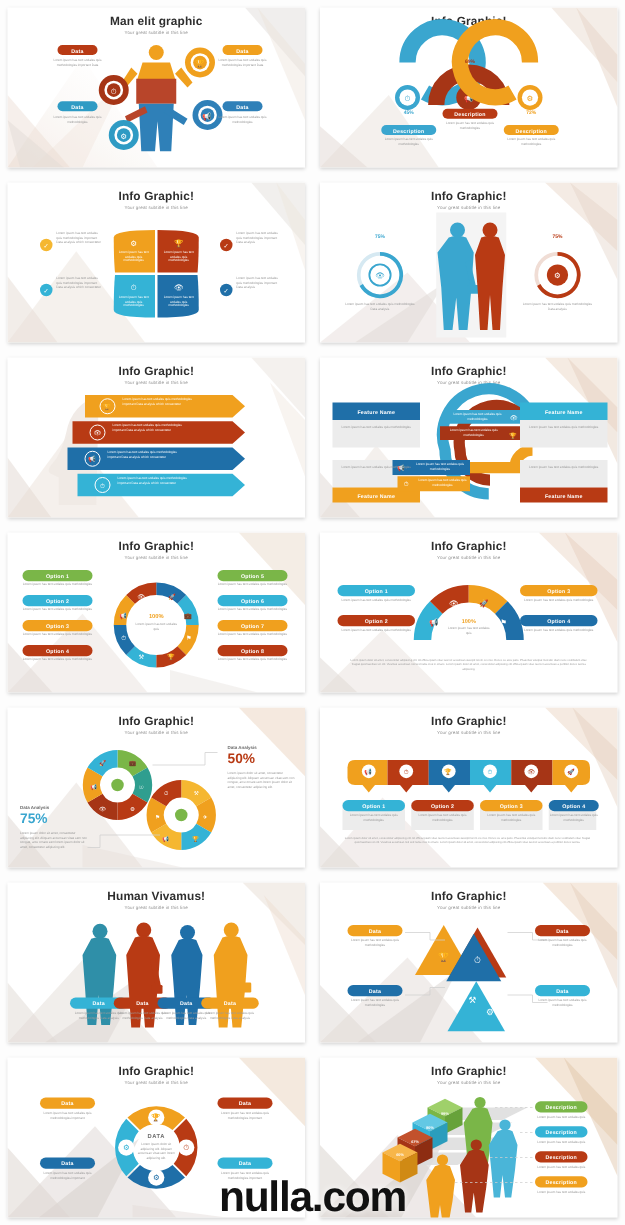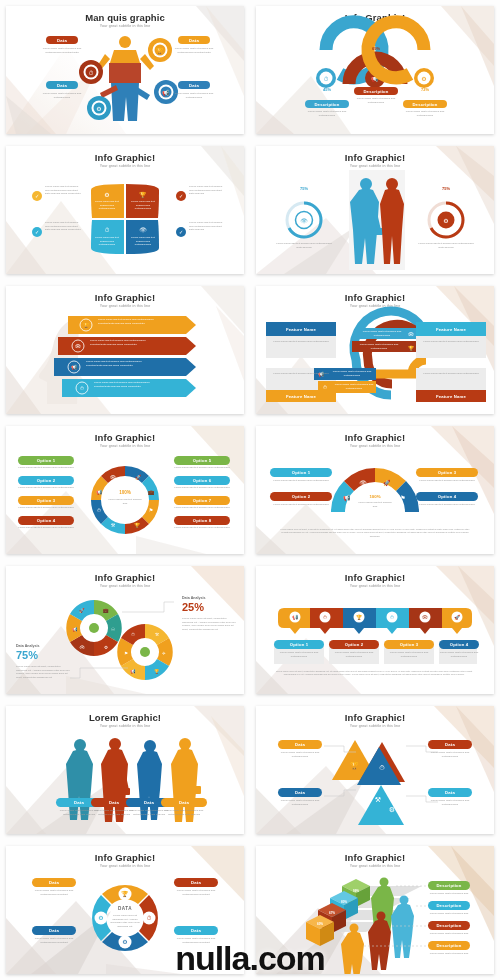--- a/index.html
+++ b/index.html
@@ -77,21 +77,21 @@
               </defs>
           <rect width="238" height="128" fill="#fff"></rect>
           <polygon points="0,128 60,40 120,128" fill="url(#g1)"></polygon>
           <polygon points="20,128 95,55 60,128" fill="#efe3da" opacity=".45"></polygon>
           <polygon points="0,70 50,128 0,128" fill="#e7d3c6" opacity=".4"></polygon>
           <polygon points="190,0 238,0 238,55" fill="#ded9d6" opacity=".5"></polygon>
           <polygon points="200,0 238,45 238,90" fill="#e9dcd2" opacity=".4"></polygon>
           <polygon points="0,90 45,128 10,128" fill="#ddd5d0" opacity=".5"></polygon>
         </svg>
           </div>
-        <div class="title">Man quis graphic</div>
+        <div class="title">Man elit graphic</div>
         <div class="subtitle">Your great subtitle in this line</div>
         <div class="stage">
           <svg viewBox="0 0 238 100" style="position:absolute;inset:0;width:100%;height:100%">
 
             <g>
               <circle cx="119" cy="12" r="6" fill="#f0a01e"></circle>
               <path d="M108 20 h22 l5 16 h-32 z" fill="#f0a01e"></path>
               <path d="M103 33 h32 v20 h-32 z" fill="#b8452a"></path>
               <path d="M105 53 h28 l-2 38 h-9 l-2 -24 -2 24 h-11 z" fill="#2f80b8"></path>
               <path d="M99 24 l-9 14 4 3 10 -12z" fill="#f0a01e"></path>
@@ -507,21 +507,21 @@
               <text x="12" y="-16" font-size="4.5" fill="#fff" text-anchor="middle">⚒</text>
               <text x="19" y="3" font-size="4.5" fill="#fff" text-anchor="middle">✈</text>
               <text x="12" y="21" font-size="4.5" fill="#fff" text-anchor="middle">🏆</text>
               <text x="-12" y="21" font-size="4.5" fill="#fff" text-anchor="middle">📢</text>
               <text x="-19" y="3" font-size="4.5" fill="#fff" text-anchor="middle">⚑</text>
             </g>
             <path d="M116 22 h42 v-10 h10" fill="none" stroke="#cfcfcf" stroke-width=".6"></path>
             <path d="M122 78 h-48 v10 h-10" fill="none" stroke="#cfcfcf" stroke-width=".6"></path>
           </svg>
           <div class="lorem l" style="left:176px;top:6px;width:60px;font-size:3.6px;font-weight:bold;color:#6d6d6d">Data Analysis</div>
-          <div class="lorem l" style="left:176px;top:11px;width:60px;font-size:11px;font-weight:bold;color:#b83a14;line-height:1.1">25%</div>
+          <div class="lorem l" style="left:176px;top:11px;width:60px;font-size:11px;font-weight:bold;color:#b83a14;line-height:1.1">50%</div>
           <div class="lorem l" style="left:176px;top:27px;width:56px">Lorem ipsum dolor sit amet, consectetur adipiscing elit. Aliquam accumsan vitae sem non congue, arcu ornare sem lorem ipsum dolor sit amet, consectetur adipiscing elit.</div>
           <div class="lorem l" style="left:10px;top:54px;width:60px;font-size:3.6px;font-weight:bold;color:#6d6d6d">Data Analysis</div>
           <div class="lorem l" style="left:10px;top:59px;width:60px;font-size:11px;font-weight:bold;color:#3aa6cf;line-height:1.1">75%</div>
           <div class="lorem l" style="left:10px;top:75px;width:56px">Lorem ipsum dolor sit amet, consectetur adipiscing elit. Aliquam accumsan vitae sem non congue, arcu ornare sem lorem ipsum dolor sit amet, consectetur adipiscing elit.</div>
         </div>
       </div>
     </div>
 
     <div class="cell">
       <div class="slide">
@@ -587,21 +587,21 @@
         <div class="tex">
             <svg viewBox="0 0 238 128" preserveAspectRatio="none">
           <rect width="238" height="128" fill="#fff"></rect>
           <polygon points="188,0 238,0 238,50" fill="#e7ddd6" opacity=".6"></polygon>
           <polygon points="205,10 238,45 238,90" fill="#ecd8c6" opacity=".45"></polygon>
           <polygon points="0,128 60,62 120,128" fill="#e2dad6" opacity=".55"></polygon>
           <polygon points="30,128 110,72 80,128" fill="#d5cdc9" opacity=".5"></polygon>
           <polygon points="0,80 40,128 0,128" fill="#dcd3ce" opacity=".5"></polygon>
         </svg>
           </div>
-        <div class="title">Lorem Graphic!</div>
+        <div class="title">Human Vivamus!</div>
         <div class="subtitle">Your great subtitle in this line</div>
         <div class="stage">
           <svg viewBox="0 0 238 100" style="position:absolute;inset:0;width:100%;height:100%">
             <g fill="#2f8fa8">
               <circle cx="74" cy="15" r="6"></circle>
               <path d="M67 21 q7 -3 14 0 l6 13 -2 26 -3 30 h-7 l-2 -24 -2 24 h-7 l-2 -30 -2 -26z"></path>
             </g>
             <g fill="#b83a14">
               <circle cx="109" cy="14" r="6"></circle>
               <path d="M102 20 q7 -3 14 0 l6 14 -2 28 -3 30 h-7 l-2 -24 -2 24 h-7 l-2 -30 -2 -28z"></path>

